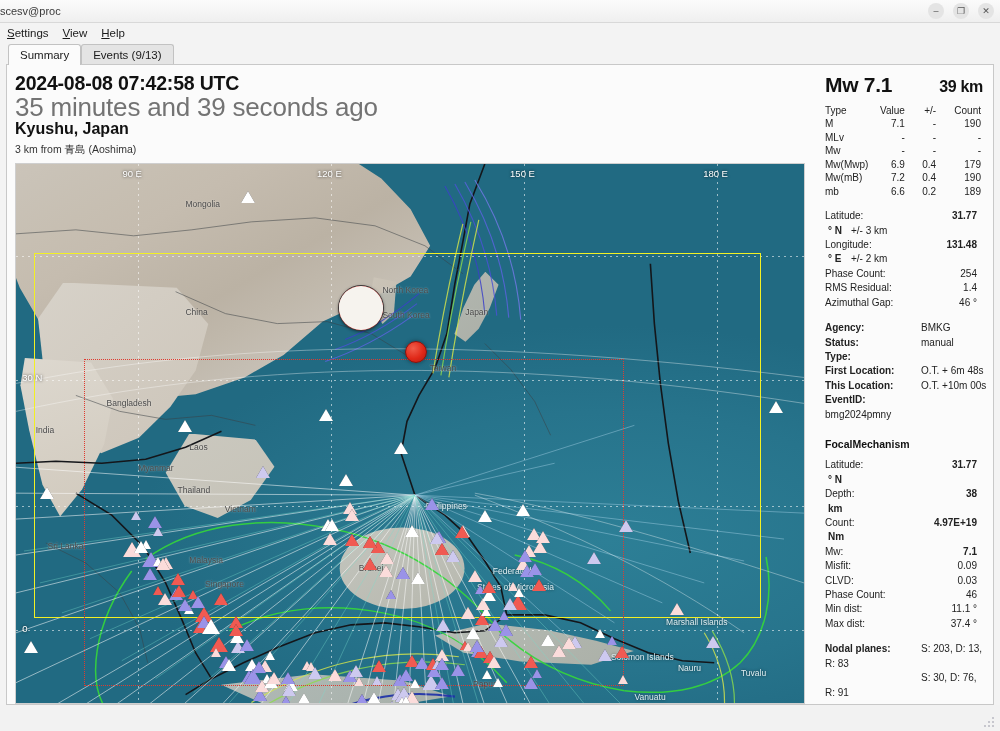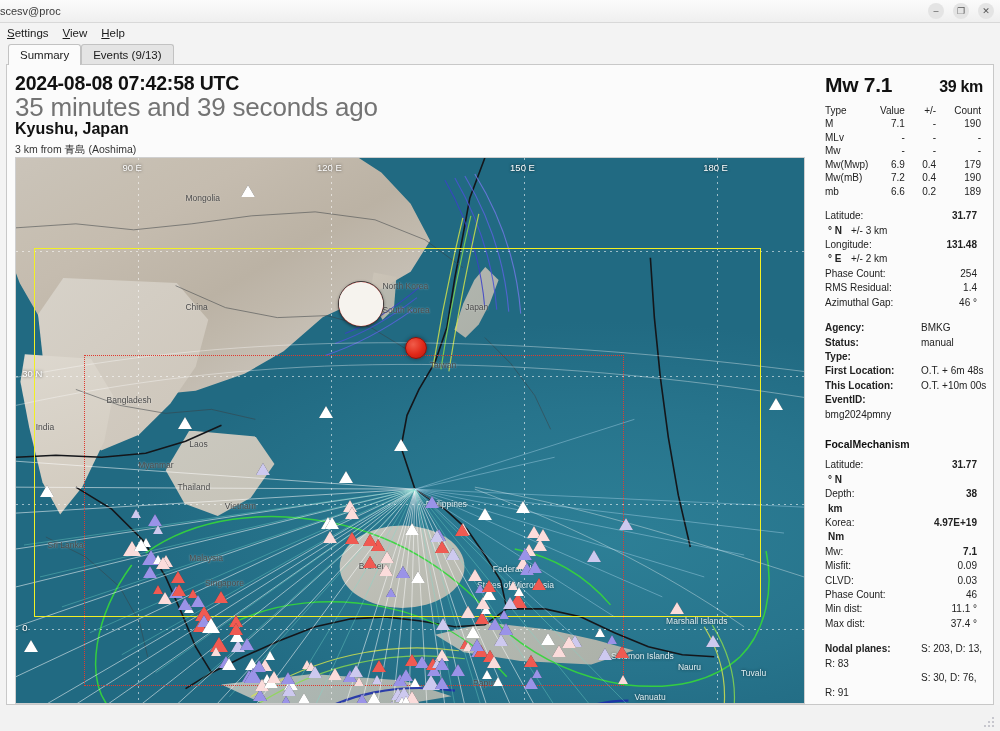--- a/index.html
+++ b/index.html
@@ -90,20 +90,21 @@
   }
 
   
   .ev-time { font-size: 19.5px; font-weight: bold; color: #111; letter-spacing: -0.2px; line-height: 24px; }
   .ev-ago  { font-size: 26px; font-weight: normal; color: #737373; letter-spacing: -0.2px; line-height: 25px; }
   .ev-region { font-size: 16px; font-weight: bold; color: #111; }
   .ev-near   { font-size: 10.5px; color: #333; margin-top: 5px; }
 
   
   .mapwrap {
+    margin-top: 6px;
     width: 790px; height: 549px;
     position: relative;
     overflow: hidden;
     border: 1px solid #cfcfcf;
     background: #2a7289;
   }
   .map { position: absolute; inset: 0; }
   .ocean { position: absolute; inset: 0; background:
       radial-gradient(ellipse 60% 40% at 75% 70%, #2d7f96 0%, #27748c 60%, #216a82 100%),
       linear-gradient(160deg, #2b7b93 0%, #256f88 55%, #1f647c 100%); }
@@ -788,21 +789,21 @@
       <div class="sec-title">FocalMechanism</div>
       <div class="gap-sm"></div>
 
       <div class="kv">
         <span class="k">Latitude:</span><span class="v num">31.77</span><span class="v unit">° N</span>
       </div>
       <div class="kv">
         <span class="k">Depth:</span><span class="v num">38</span><span class="v unit">km</span>
       </div>
       <div class="kv">
-        <span class="k">Korea:</span><span class="v num">4.97E+19</span><span class="v unit">Nm</span>
+        <span class="k">Count:</span><span class="v num">4.97E+19</span><span class="v unit">Nm</span>
       </div>
       <div class="kv">
         <span class="k">Mw:</span><span class="v num">7.1</span>
       </div>
       <div class="kv">
         <span class="k">Misfit:</span><span class="v plain num">0.09</span>
       </div>
       <div class="kv">
         <span class="k">CLVD:</span><span class="v plain num">0.03</span>
       </div>

